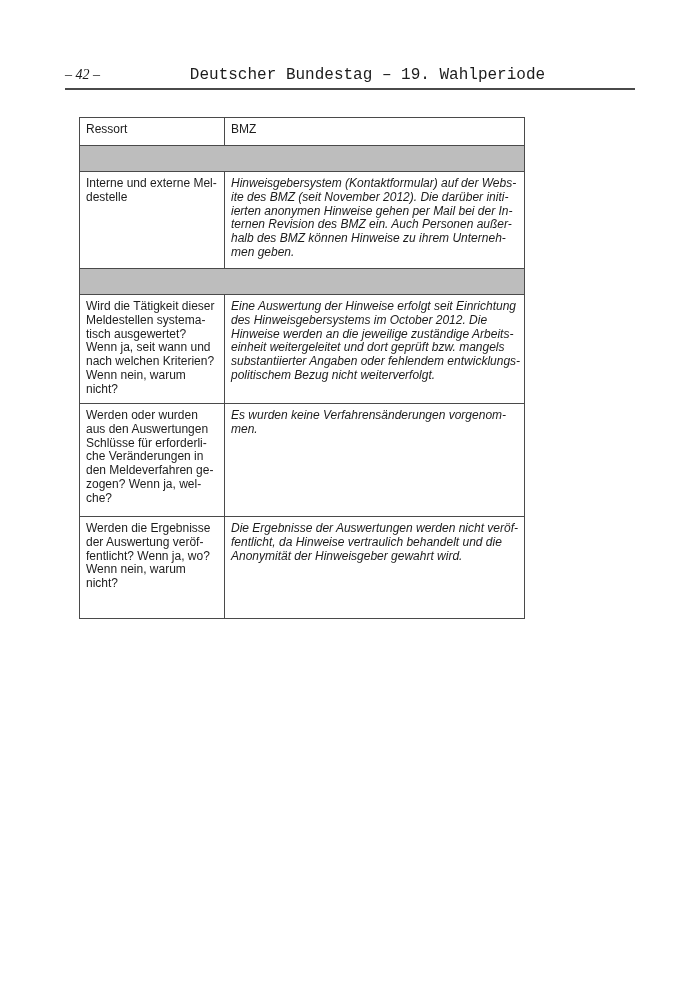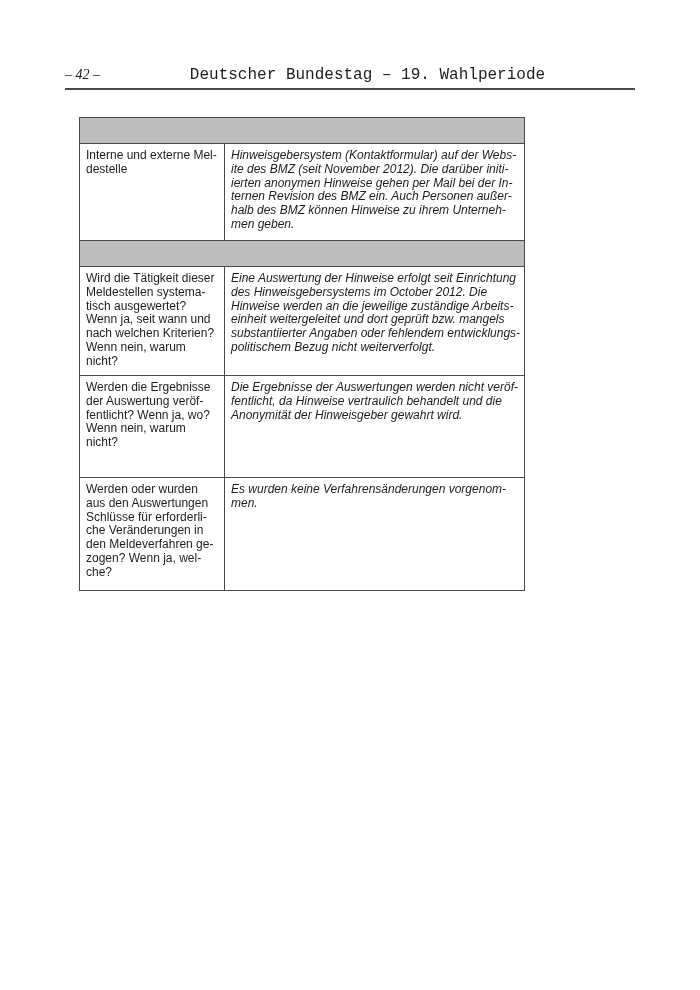--- a/index.html
+++ b/index.html
@@ -86,20 +86,24 @@
     <span class="head-right">Deutscher Bundestag – 19. Wahlperiode</span>
   </div>
 
   <table class="qa-table">
     <colgroup>
         <col class="c-left">
         <col class="c-right">
       </colgroup>
 
     <tbody>
+        <tr style="height:28px;">
+      <td>Ressort</td>
+      <td>BMZ</td>
+    </tr>
 
     <tr class="band">
       <td colspan="2"></td>
     </tr>
 
     <tr style="height:97px;">
       <td>Interne und externe Mel-
 destelle</td>
       <td class="answer">Hinweisgebersystem (Kontaktformular) auf der Webs-
 ite des BMZ (seit November 2012). Die darüber initi-
@@ -122,38 +126,38 @@
 Wenn nein, warum
 nicht?</td>
       <td class="answer">Eine Auswertung der Hinweise erfolgt seit Einrichtung
 des Hinweisgebersystems im October 2012. Die
 Hinweise werden an die jeweilige zuständige Arbeits-
 einheit weitergeleitet und dort geprüft bzw. mangels
 substantiierter Angaben oder fehlendem entwicklungs-
 politischem Bezug nicht weiterverfolgt.</td>
     </tr>
 
-    <tr style="height:102px;">
-      <td>Werden die Ergebnisse
-der Auswertung veröf-
-fentlicht? Wenn ja, wo?
-Wenn nein, warum
-nicht?</td>
-      <td class="answer">Die Ergebnisse der Auswertungen werden nicht veröf-
-fentlicht, da Hinweise vertraulich behandelt und die
-Anonymität der Hinweisgeber gewahrt wird.</td>
-    </tr>
-
     <tr style="height:113px;">
       <td>Werden oder wurden
 aus den Auswertungen
 Schlüsse für erforderli-
 che Veränderungen in
 den Meldeverfahren ge-
 zogen? Wenn ja, wel-
 che?</td>
       <td class="answer">Es wurden keine Verfahrensänderungen vorgenom-
 men.</td>
     </tr>
+
+    <tr style="height:102px;">
+      <td>Werden die Ergebnisse
+der Auswertung veröf-
+fentlicht? Wenn ja, wo?
+Wenn nein, warum
+nicht?</td>
+      <td class="answer">Die Ergebnisse der Auswertungen werden nicht veröf-
+fentlicht, da Hinweise vertraulich behandelt und die
+Anonymität der Hinweisgeber gewahrt wird.</td>
+    </tr>
   </tbody>
     </table>
 
 </div>
 
 </body></html>

